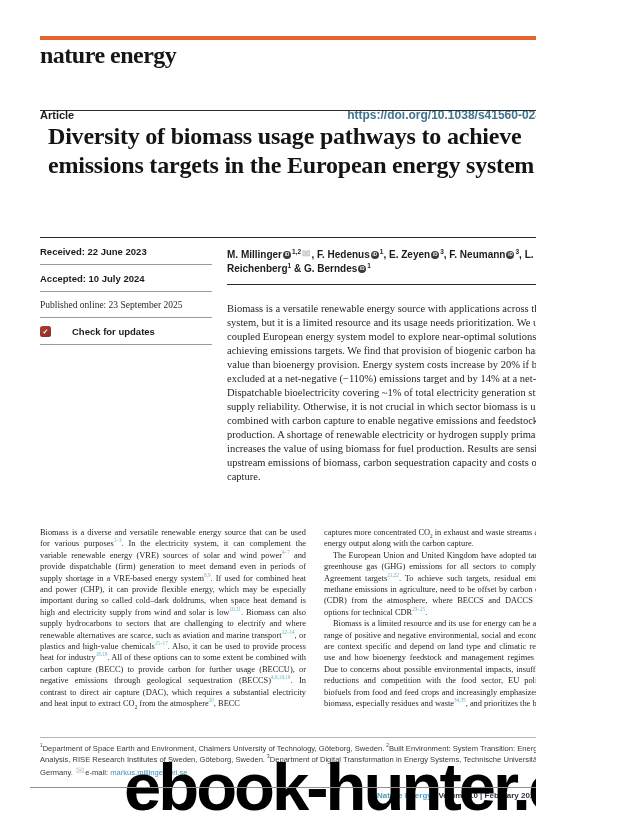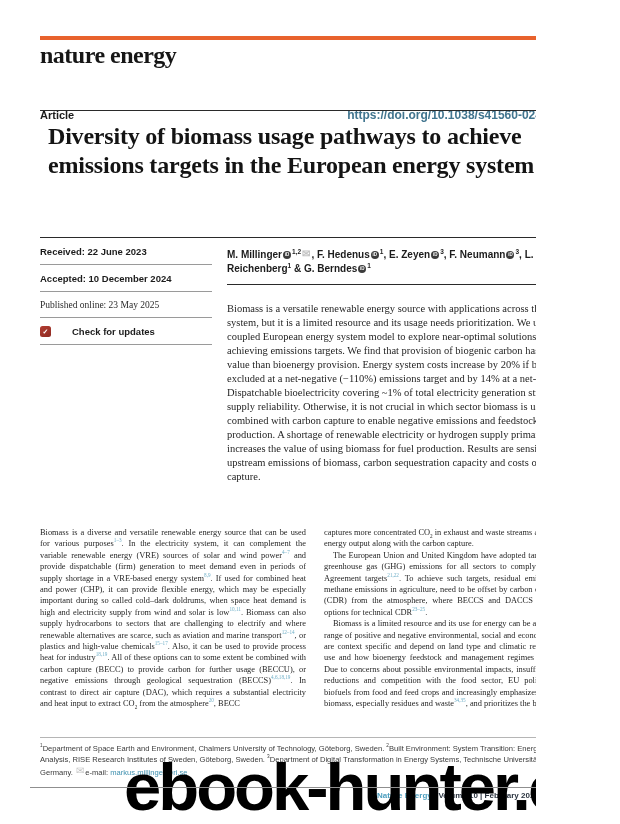--- a/index.html
+++ b/index.html
@@ -91,22 +91,22 @@
     <a class="doi-link" href="#">https://doi.org/10.1038/s41560-024-01693-6</a>
   </div>
 
   <div class="abs rule-dark r1"></div>
 
   <h1 class="abs title">Diversity of biomass usage pathways to achieve emissions targets in the European energy system</h1>
 
   <div class="abs info-wrap">
     <div class="side-col">
       <div class="side-item">Received: 22 June 2023</div>
-      <div class="side-item">Accepted: 10 December 2024</div>
-      <div class="side-item serif">Published online: 23 May 2025</div>
+      <div class="side-item">Accepted: 10 July 2024</div>
+      <div class="side-item serif">Published online: 23 September 2025</div>
       <div class="side-item chk">
         <span class="cm-icon">✓</span>
         <span>Check for updates</span>
       </div>
     </div>
     <div class="right-col">
       <div class="authors" id="authors"><span>M. Millinger</span><span class="orcid-ic">iD</span><span class="asup">1,2</span><span class="mail-ic">✉</span>, <span>F. Hedenus</span><span class="orcid-ic">iD</span><span class="asup">1</span>, <span>E. Zeyen</span><span class="orcid-ic">iD</span><span class="asup">3</span>, <span>F. Neumann</span><span class="orcid-ic">iD</span><span class="asup">3</span>, <span>L. Reichenberg</span><span class="asup">1</span> &amp; <span>G. Berndes</span><span class="orcid-ic">iD</span><span class="asup">1</span></div>
       <div class="abstract">Biomass is a versatile renewable energy source with applications across the energy system, but it is a limited resource and its usage needs prioritization. We use a sector-coupled European energy system model to explore near-optimal solutions for achieving emissions targets. We find that provision of biogenic carbon has higher value than bioenergy provision. Energy system costs increase by 20% if biomass is excluded at a net-negative (−110%) emissions target and by 14% at a net-zero target. Dispatchable bioelectricity covering ~1% of total electricity generation strengthens supply reliability. Otherwise, it is not crucial in which sector biomass is used, if combined with carbon capture to enable negative emissions and feedstock for e-fuel production. A shortage of renewable electricity or hydrogen supply primarily increases the value of using biomass for fuel production. Results are sensitive to upstream emissions of biomass, carbon sequestration capacity and costs of direct air capture.</div>
     </div>
   </div>

